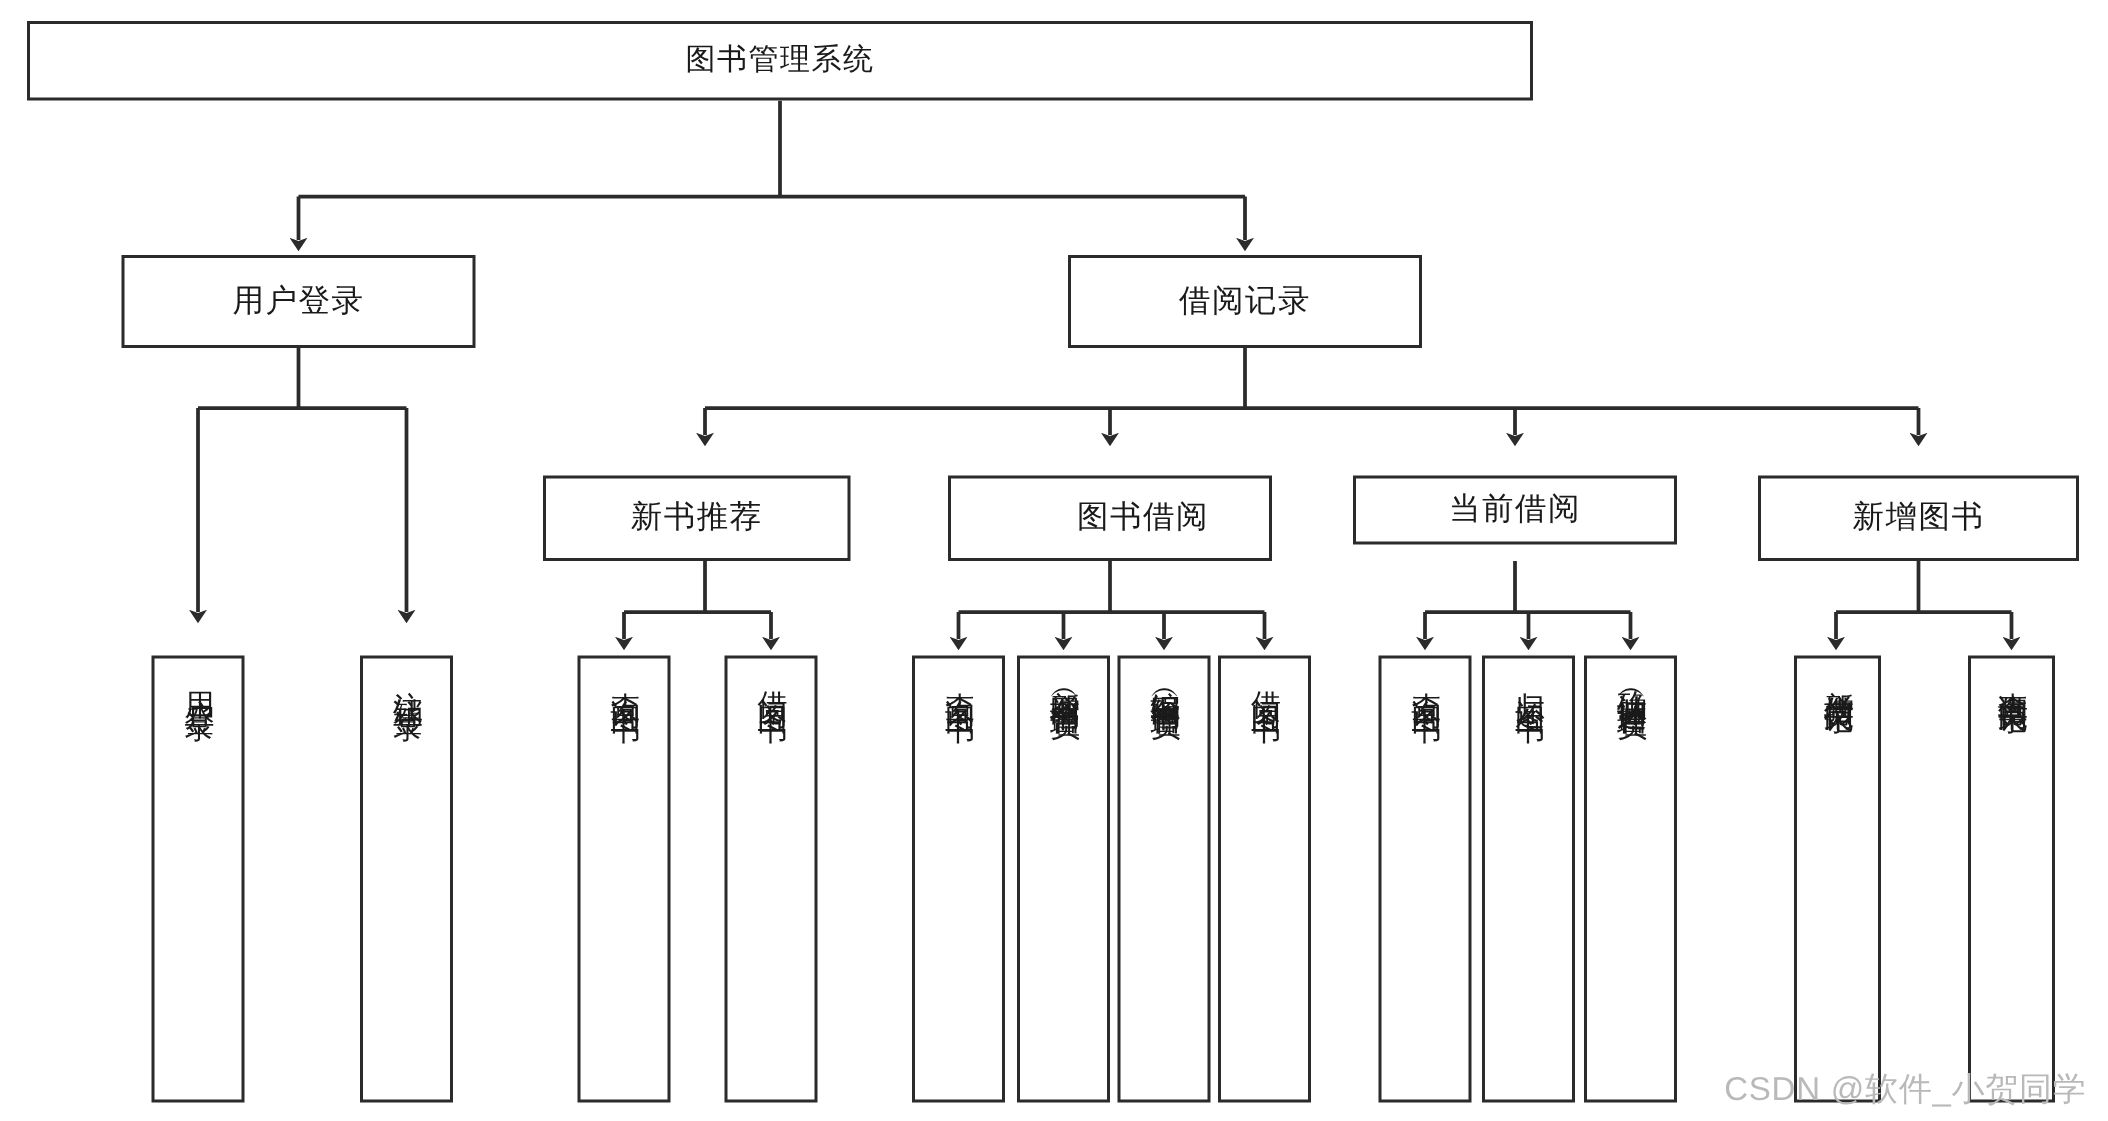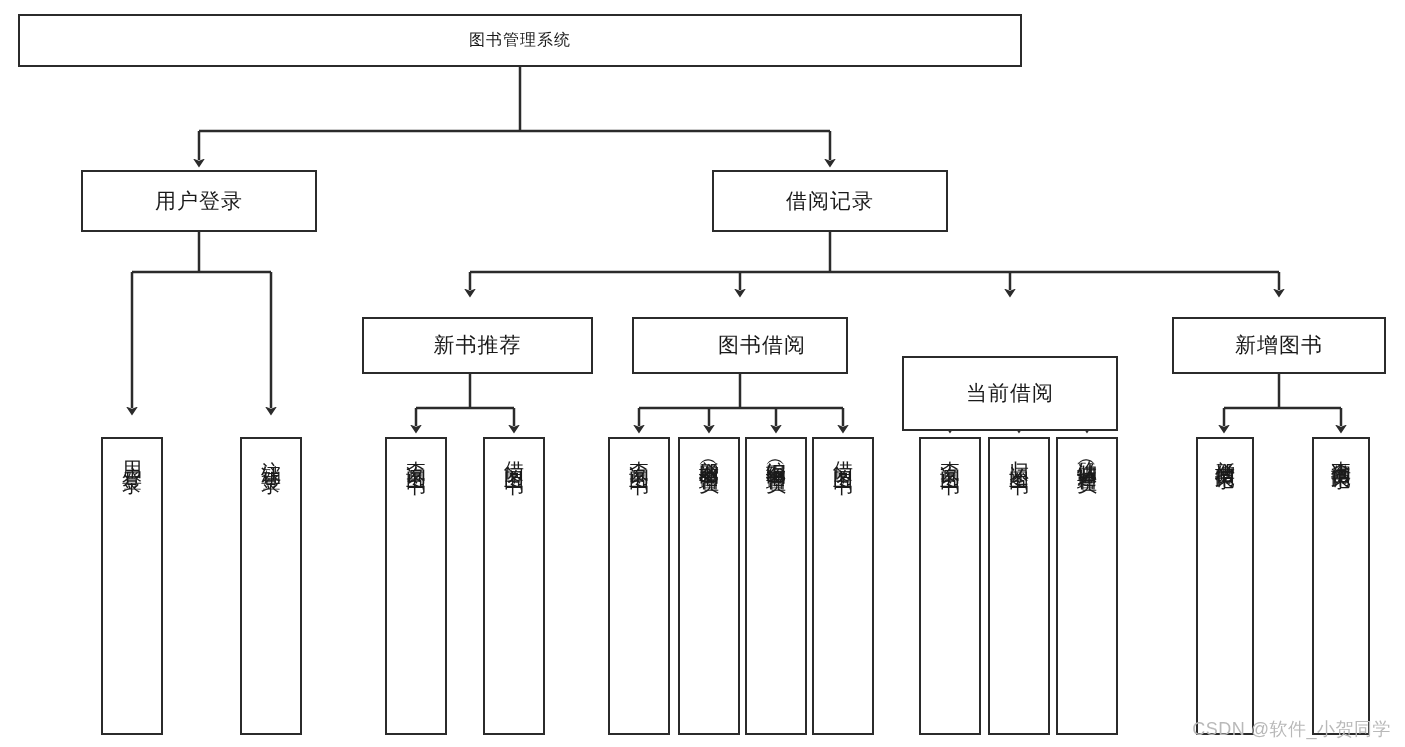--- a/index.html
+++ b/index.html
@@ -33,21 +33,21 @@
     line-height: 1.15;
     color: #1a1a1a;
   }
   
   .node.h .node-label {
     font-size: 21px;
     letter-spacing: 1px;
     writing-mode: horizontal-tb;
   }
   .node.root .node-label {
-    font-size: 16px;
+    font-size: 20px;
   }
   
   .node.v {
     align-items: flex-start;
     justify-content: center;
     padding-top: 6px;
   }
   .node.v .node-label {
     writing-mode: vertical-rl;
     text-orientation: upright;
@@ -69,21 +69,21 @@
   }
   .link-line {
     stroke: #2b2b2b;
     stroke-width: 2.5;
     fill: none;
   }
   .watermark {
     position: absolute;
     right: 14px;
     bottom: 6px;
-    font-size: 18px;
+    font-size: 22px;
     color: #b9b9b9;
     white-space: nowrap;
     letter-spacing: 0.5px;
   }
 </style>
 </head>
 <body>
 
 <div id="canvas">
 
@@ -139,27 +139,27 @@
     <span class="node-label">图书管理系统</span>
   </div>
 
   <div class="node h" style="left:81px; top:170px; width:236px; height:62px;">
     <span class="node-label">用户登录</span>
   </div>
   <div class="node h" style="left:712px; top:170px; width:236px; height:62px;">
     <span class="node-label">借阅记录</span>
   </div>
 
-  <div class="node h" style="left:362px; top:317px; width:231px; height:57px;">
+  <div class="node h" style="left:362px; top:317px; width:205px; height:57px;">
     <span class="node-label">新书推荐</span>
   </div>
   <div class="node h" style="left:632px; top:317px; width:216px; height:57px;padding-left:44px;">
     <span class="node-label">图书借阅</span>
   </div>
-  <div class="node h" style="left:902px; top:317px; width:216px; height:75px;margin-top:39px;">
+  <div class="node h" style="left:902px; top:317px; width:216px; height:46px;">
     <span class="node-label">当前借阅</span>
   </div>
   <div class="node h" style="left:1172px; top:317px; width:214px; height:57px;">
     <span class="node-label">新增图书</span>
   </div>
 
   <div class="node v" style="left:101px; top:437px; width:62px; height:298px;">
     <span class="node-label">用户登录</span>
   </div>
   <div class="node v" style="left:240px; top:437px; width:62px; height:298px;">

